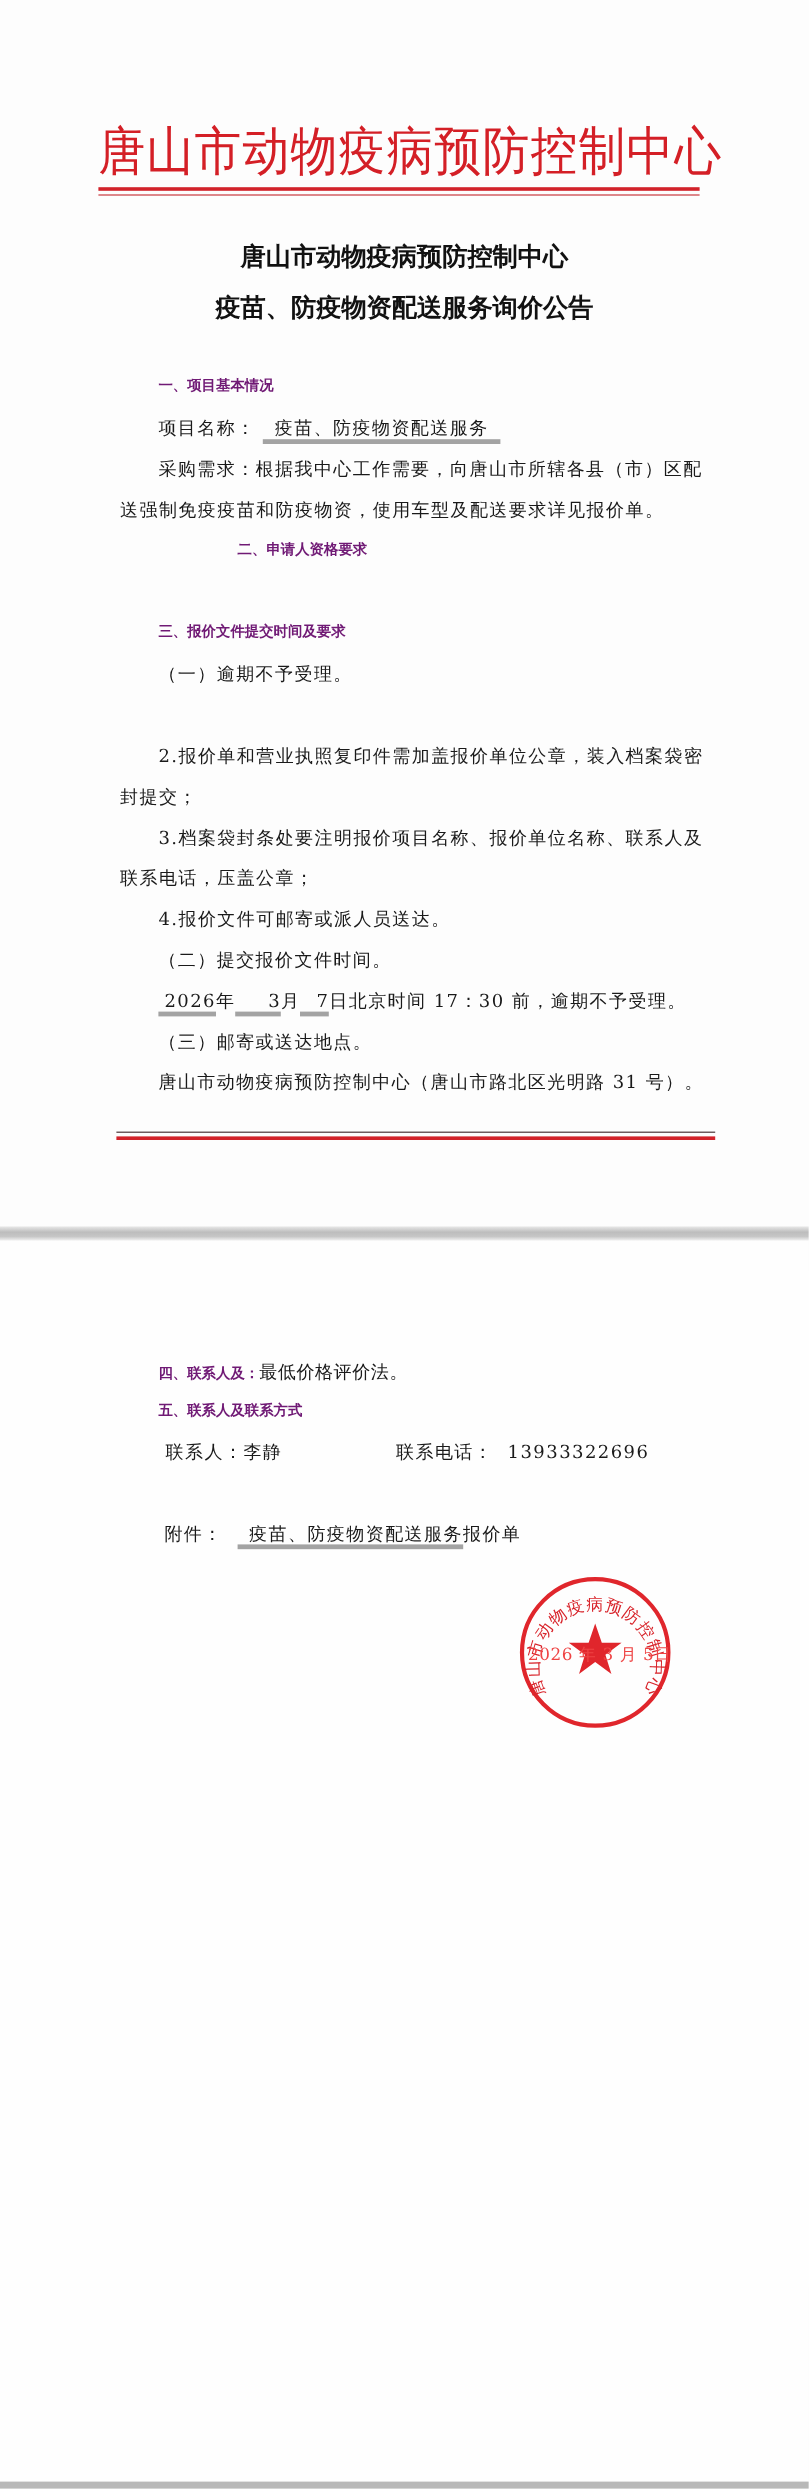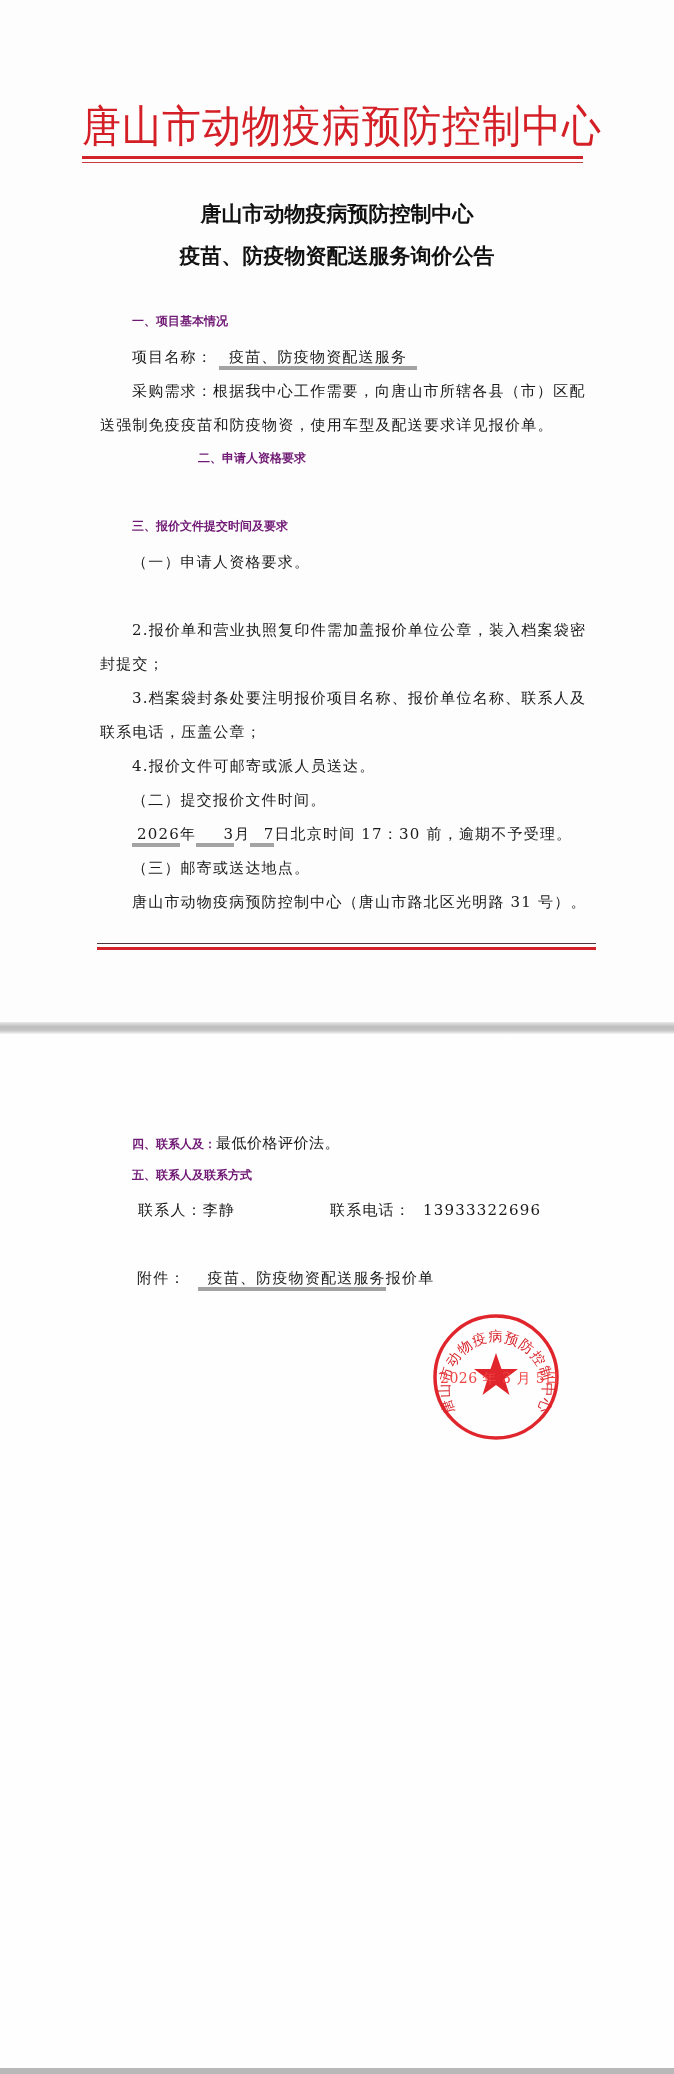--- a/index.html
+++ b/index.html
@@ -51,21 +51,21 @@
   <div class="abs p" style="left:132px; top:348px;">
     <span>项目名称：</span>
     <span class="ublank" style="padding:0 10px;">疫苗、防疫物资配送服务</span>
   </div>
   <div class="abs p" style="left:100px; top:416px;">送强制免疫疫苗和防疫物资，使用车型及配送要求详见报价单。</div>
   <div class="abs p" style="left:132px; top:382px;">采购需求：根据我中心工作需要，向唐山市所辖各县（市）区配</div>
 
   <div class="abs h" style="left:150px; top:450px;margin-left:48px;">二、申请人资格要求</div>
 
   <div class="abs h" style="left:132px; top:518px;">三、报价文件提交时间及要求</div>
-  <div class="abs p" style="left:132px; top:553px;">（一）申请人资格要求。</div>
+  <div class="abs p" style="left:132px; top:553px;">（一）逾期不予受理。</div>
   <div class="abs p" style="left:132px; top:621px;">2.报价单和营业执照复印件需加盖报价单位公章，装入档案袋密</div>
   <div class="abs p" style="left:100px; top:655px;">封提交；</div>
   <div class="abs p" style="left:132px; top:689px;">3.档案袋封条处要注明报价项目名称、报价单位名称、联系人及</div>
   <div class="abs p" style="left:100px; top:723px;">联系电话，压盖公章；</div>
   <div class="abs p" style="left:132px; top:757px;">4.报价文件可邮寄或派人员送达。</div>
   <div class="abs p" style="left:132px; top:791px;">（二）提交报价文件时间。</div>
   <div class="abs p" style="left:132px; top:825px;">
     <span class="ublank" style="width:48px;">2026</span><span>年</span><span class="ublank" style="width:38px;">3</span><span>月</span><span class="ublank" style="width:24px;">7</span><span>日北京时间 17：30 前，逾期不予受理。</span>
   </div>
   <div class="abs p" style="left:132px; top:859px;">（三）邮寄或送达地点。</div>

